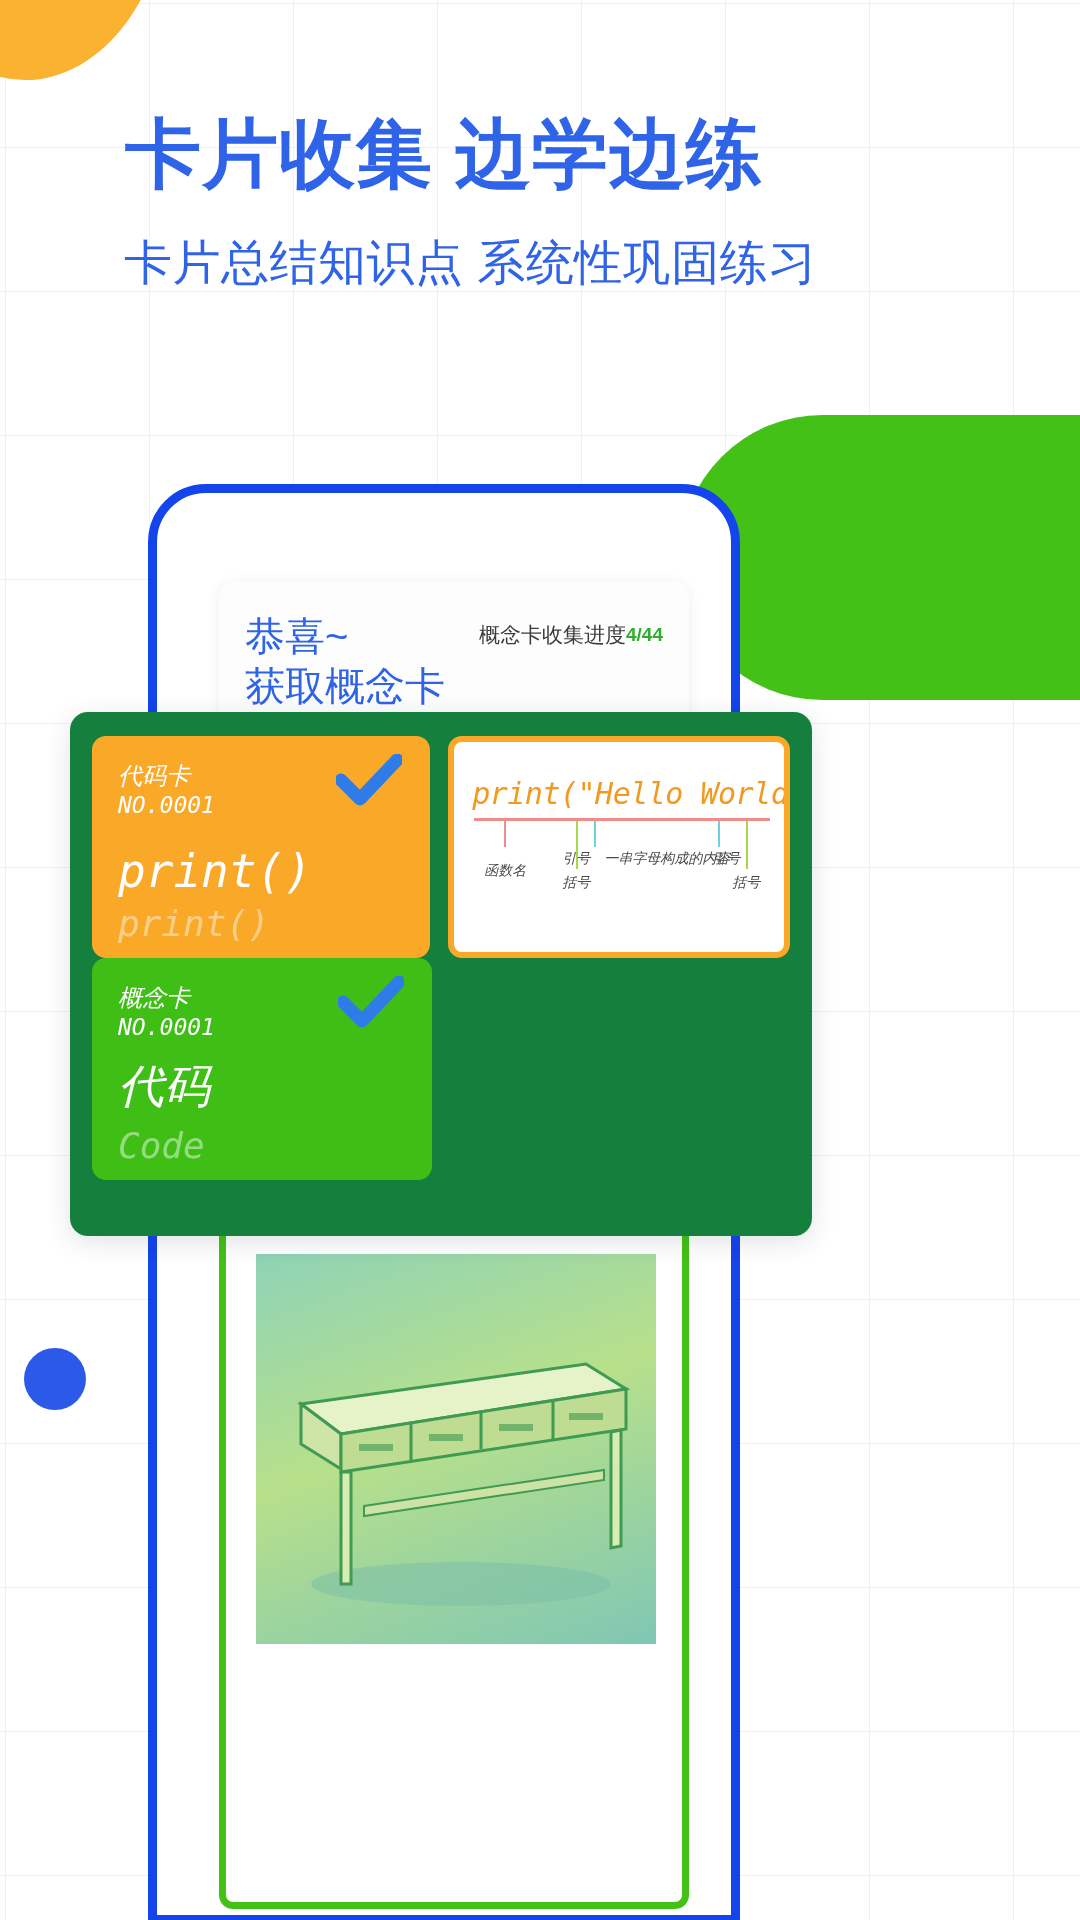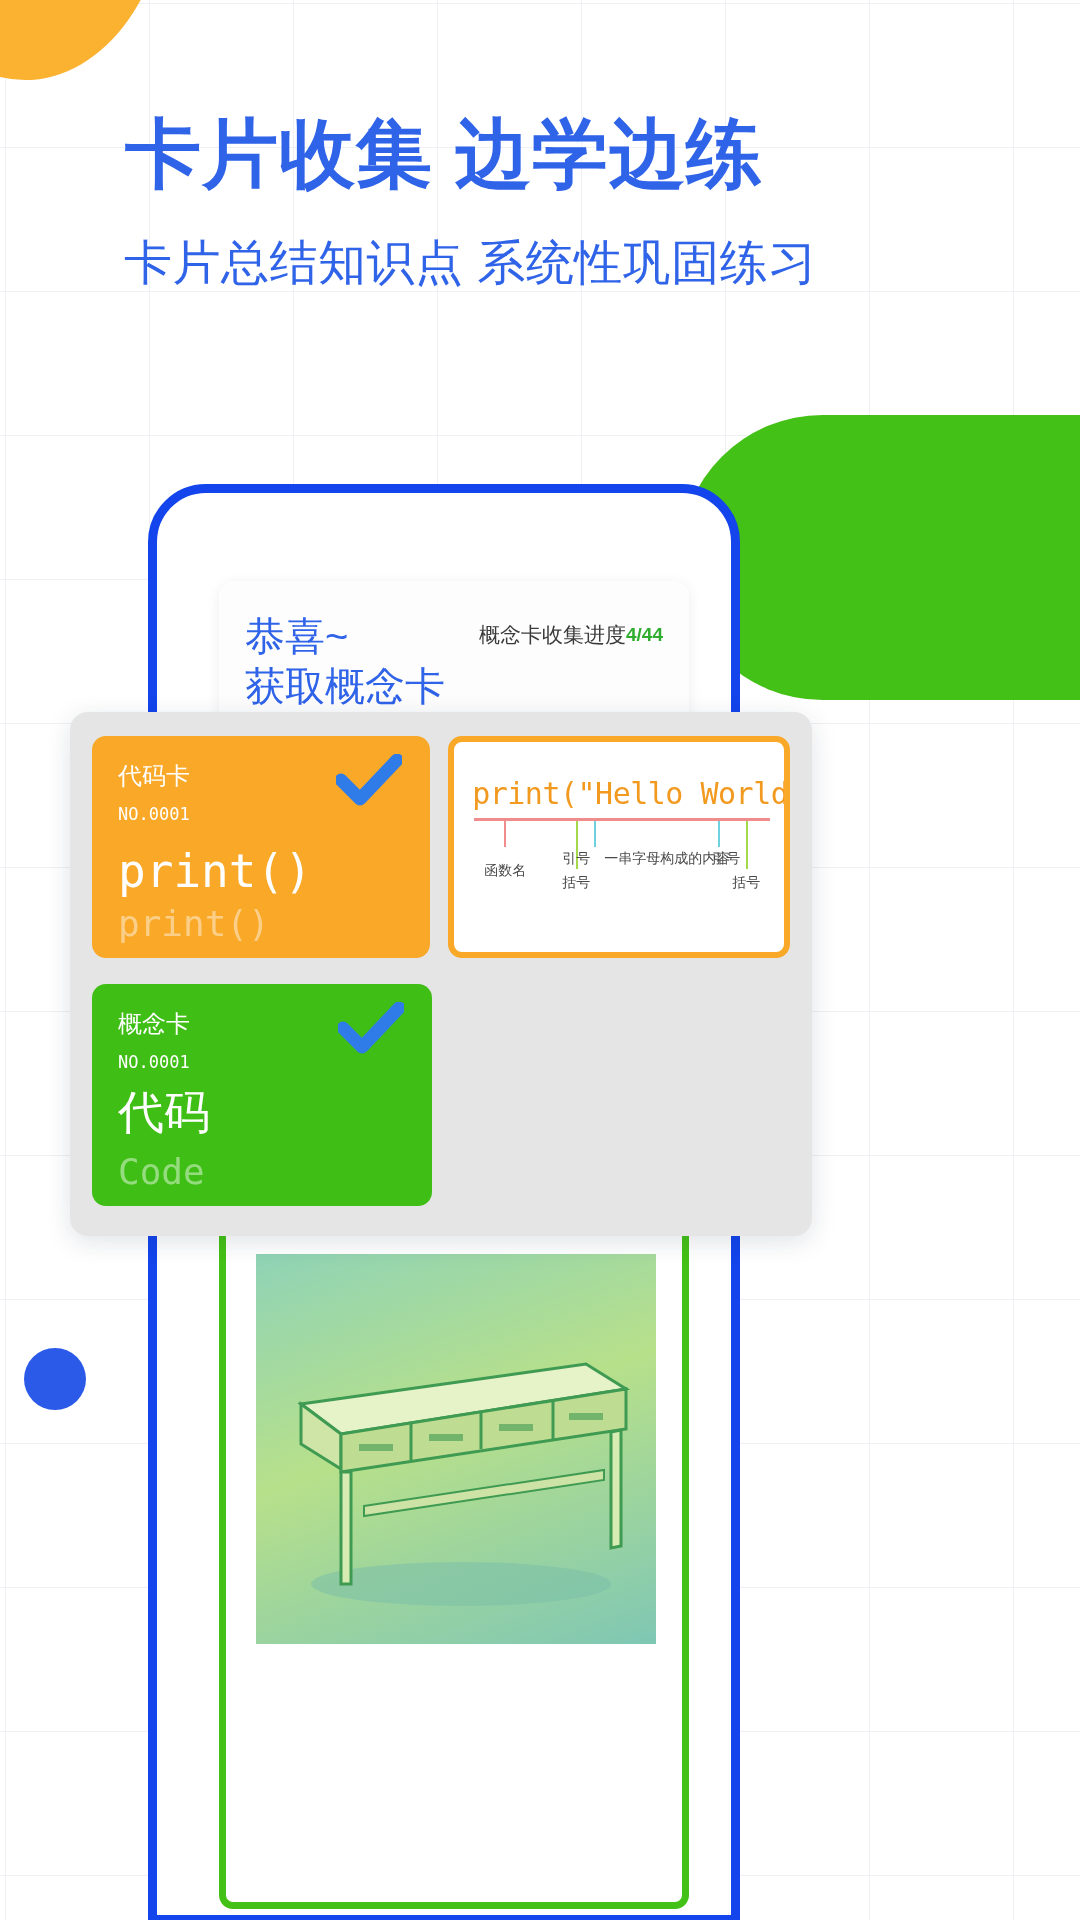--- a/index.html
+++ b/index.html
@@ -88,36 +88,36 @@
     width: 400px; height: 390px;
     background: linear-gradient(160deg, #8fd3b6 0%, #b7e08a 45%, #7fc7b4 100%);
     overflow: hidden;
   }
   #desk-img svg { display: block; }
 
   
   #card-panel {
     position: absolute; left: 70px; top: 712px;
     width: 742px; height: 524px;
-    background: #e5e5e5;
+    background: #15803d;
     border-radius: 18px;
     box-shadow: 0 6px 26px rgba(25,35,65,.13);
     padding: 24px 22px;
-    display: flex; flex-direction: column; gap: 26px;
+    display: flex; flex-direction: column;  font-style: italic;
   }
   .card-row { display: flex; gap: 18px; height: 222px; }
 
   .flip-card {
     width: 340px; border-radius: 14px; position: relative;
     padding: 24px 26px; color: #ffffff;
   }
   .flip-card.orange { background: #f9a828; }
   .flip-card.green  { background: #3fbf16; }
   .card-kind { font-size: 24px; font-weight: 500; }
-  .card-no { font-size: 17px; margin-top: 12px; font-family: "DejaVu Sans Mono", monospace; }
+  .card-no { font-size: 23px; font-family: "DejaVu Sans Mono", monospace; }
   .card-term {
     position: absolute; left: 26px; bottom: 60px;
     font-size: 46px; font-weight: 500;
     font-family: "DejaVu Sans Mono", monospace;
   }
   .card-term.cn { font-family: "Liberation Sans", sans-serif; bottom: 62px; }
   .card-sub {
     position: absolute; left: 26px; bottom: 14px;
     font-size: 36px; color: rgba(255,255,255,.45);
     font-family: "DejaVu Sans Mono", monospace;

